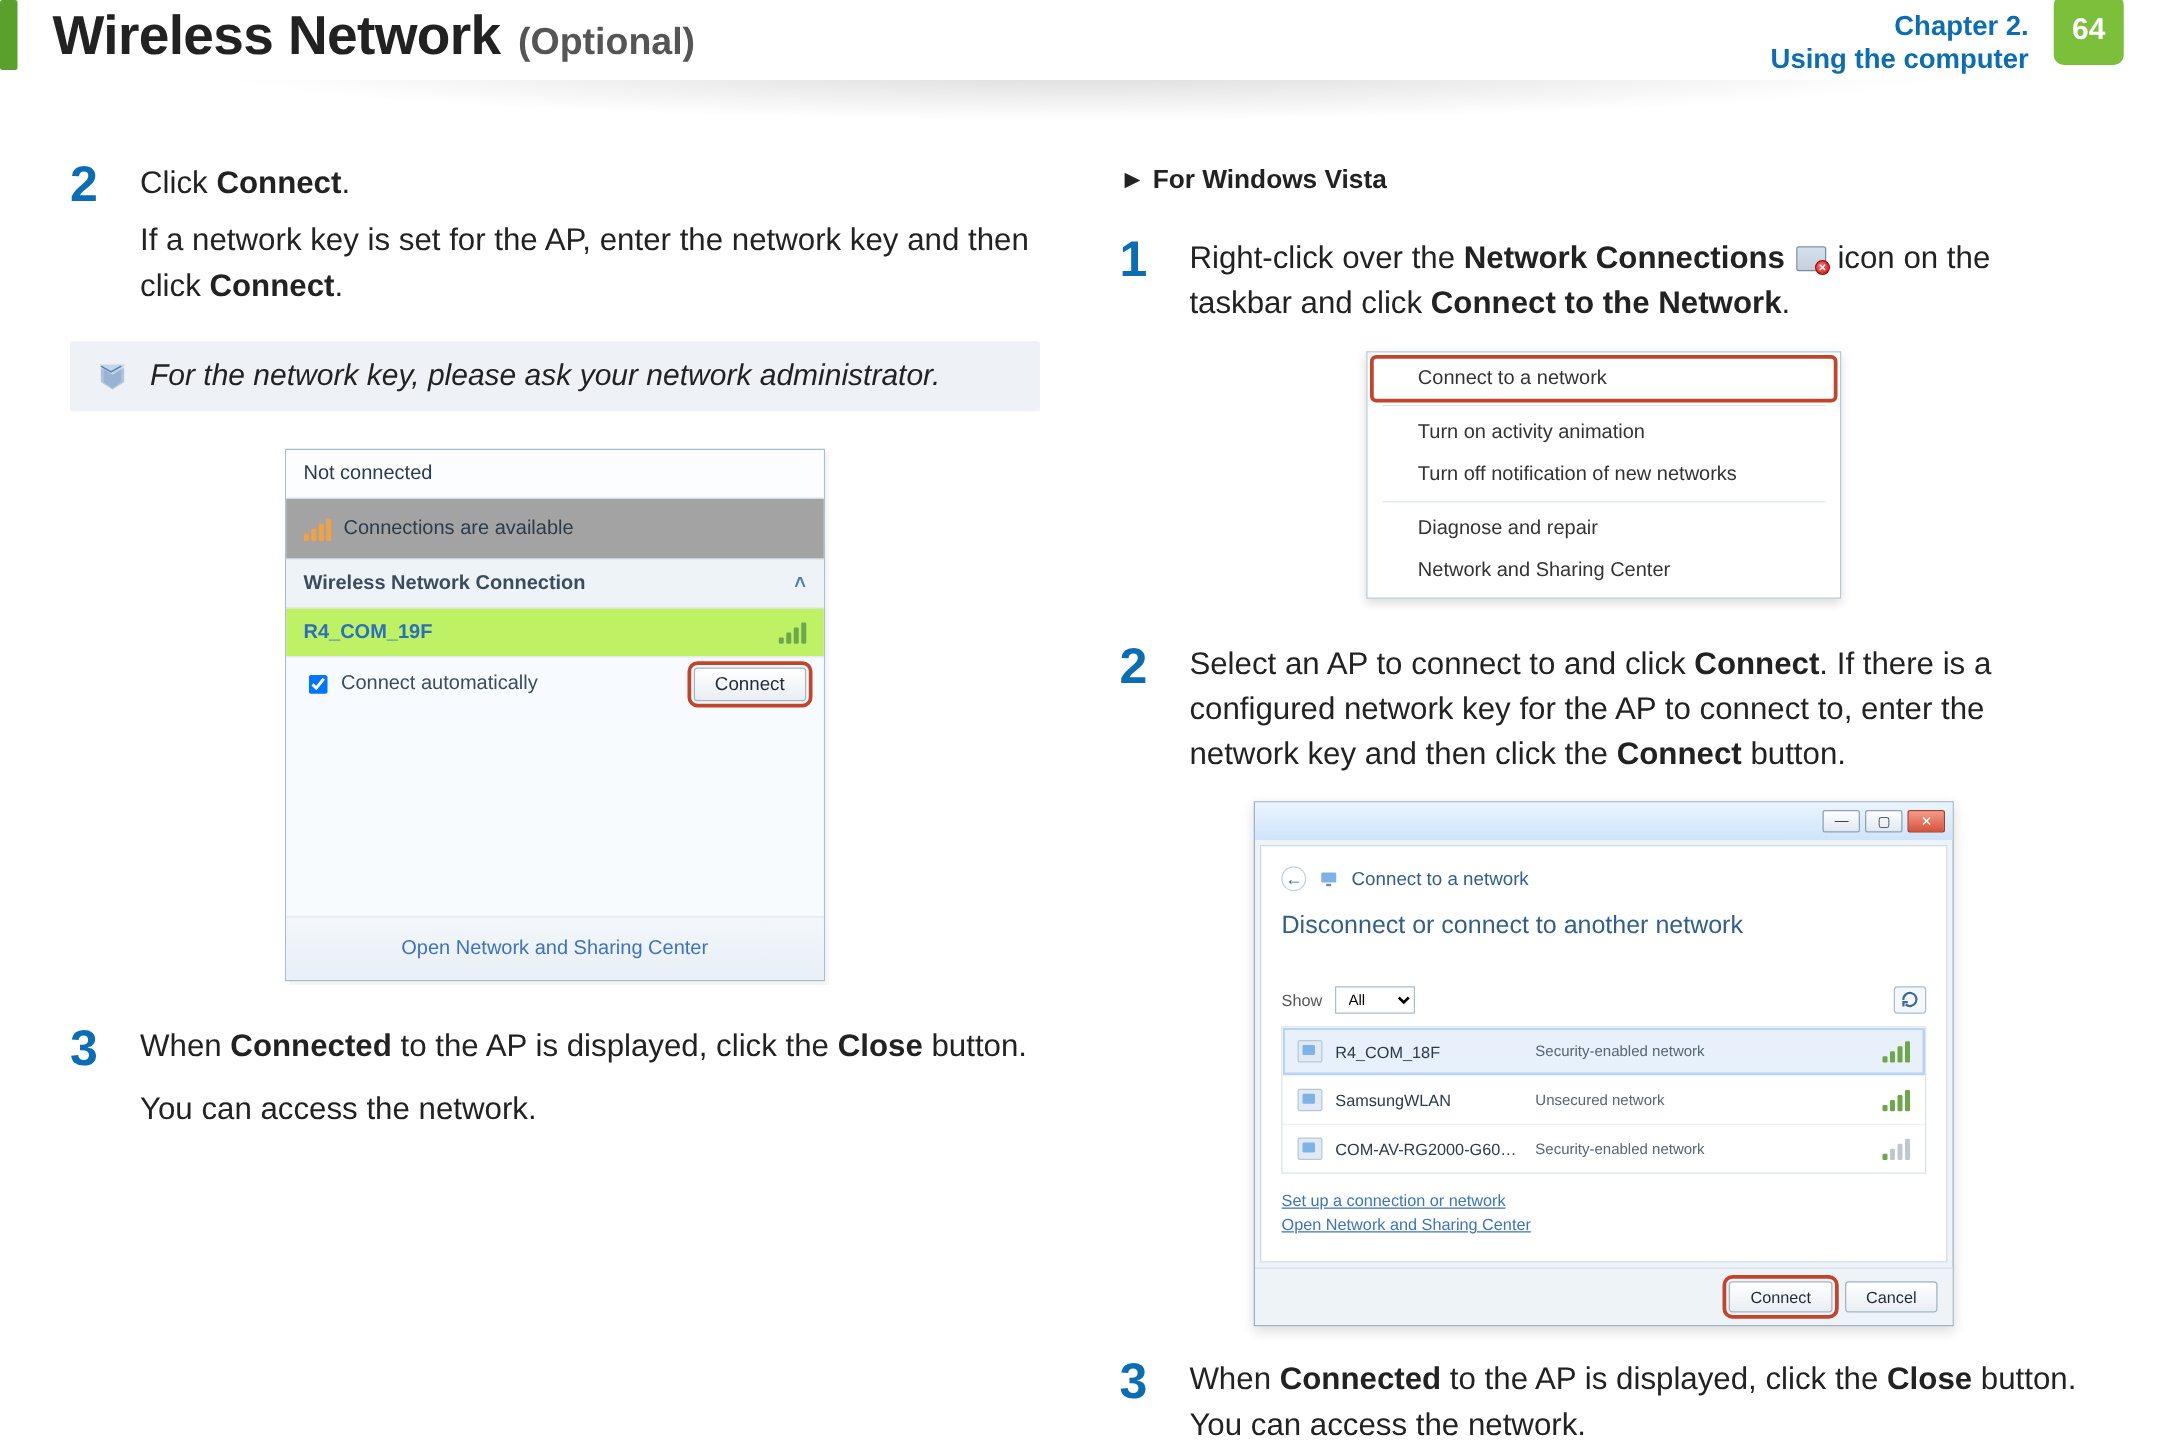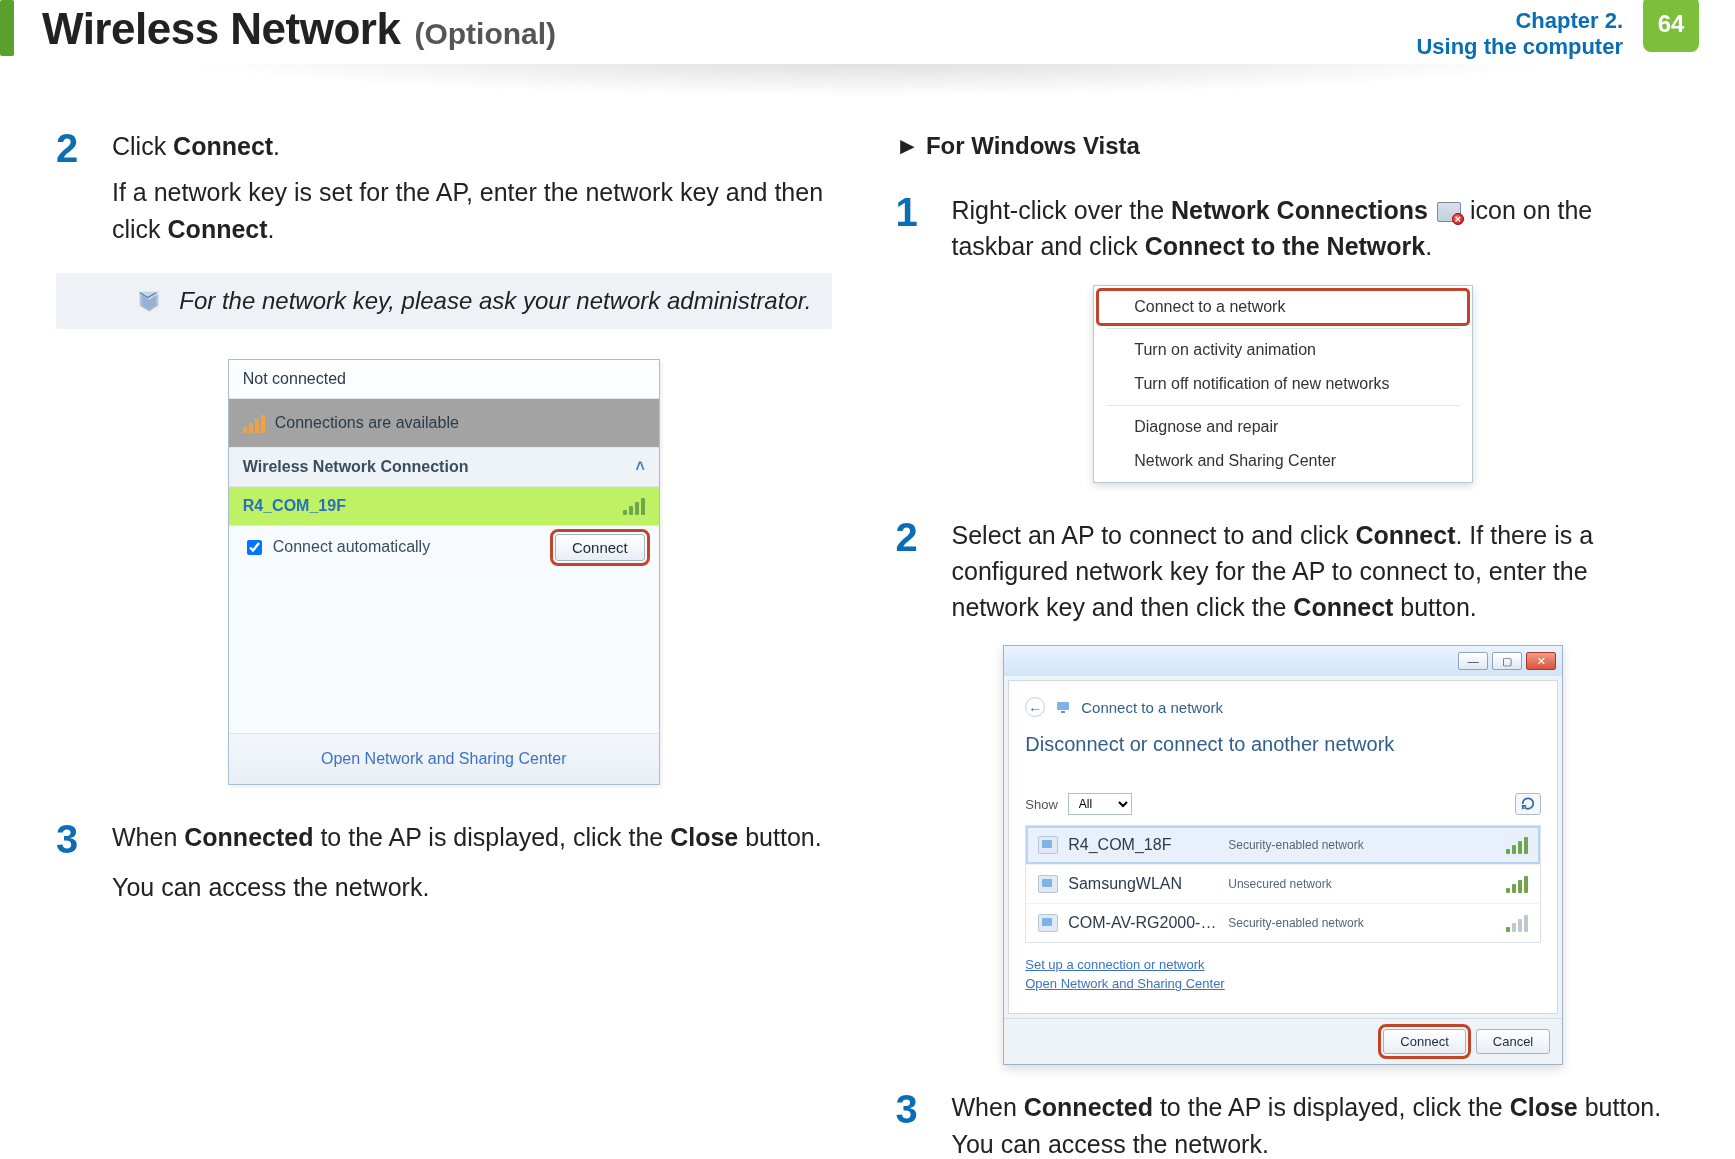--- a/index.html
+++ b/index.html
@@ -76,21 +76,20 @@
 
   
   .note {
     background: var(--panel);
     display: flex; align-items: center; gap: 16px;
     padding: 14px 20px;
     font-style: italic;
     font-size: 24px;
     margin: 26px 0 30px 0;
     border-radius: 2px;
-    justify-content: flex-end;
   }
   .note-icon { width: 28px; height: 28px; color: #4f7eb3;}
   .note-icon svg { width: 100%; height: 100%; }
 
   
   .win7-flyout {
     width: 432px; margin: 16px auto 34px auto;
     border: 1px solid var(--win-border); background: var(--win-bg);
     font-size: 16px; color: #2a3b4c;
     box-shadow: 3px 3px 0 rgba(0,0,0,.04);
@@ -137,21 +136,21 @@
     border: 1px solid #a5b3c2; border-radius: 3px;
     padding: 4px 16px; font-size: 15px; color:#1c2b3a; cursor: pointer;
   }
   .btn.highlight { outline: 3px solid #c2452a; outline-offset: 2px;}
   .flyout-spacer { height: 160px; background: #f8fbfe;}
   .flyout-foot { padding: 16px; text-align:center; border-top:1px solid var(--soft);
                  background: linear-gradient(#f3f7fb, #e8eff6);}
   .flyout-foot a { color: var(--link); font-size: 16px; cursor:pointer;}
 
   
-  .lead { font-weight: 800; font-size: 24px; margin: 4px 0 32px 0; }
+  .lead { font-weight: 800; font-size: 21px; margin: 4px 0 32px 0; }
 
   .net-icon {
     width: 24px; height: 20px; display:inline-block; position:relative;
     vertical-align: -3px;
     border: 1px solid #7a8a9a; border-radius: 2px;
     background: linear-gradient(#d6e1ec, #c2d0de);
     margin: 0 2px;
   }
   .net-icon:after{
     content:""; position:absolute; right:-4px; bottom:-4px;
@@ -195,21 +194,21 @@
   .vista-heading { color:#315e8b; font-size: 20px; margin: 6px 0 14px 0;}
   .show-row { display:flex; align-items:center; gap:10px; margin-bottom:10px; color:#555; font-size:13px;margin-top:37px;}
   .show-row select { border:1px solid #aebccb; background:#fff; font-size:12px; padding:2px 22px 2px 6px;}
   .refresh { margin-left:auto; width:26px; height:22px; border:1px solid #aebccb; border-radius:3px; display:flex; align-items:center; justify-content:center; color:#3b6a9a; background:#f4f8fc;}
   .nets { border:1px solid #dbe3ec;}
   .nets .row { display:flex; align-items:center; padding:10px 12px; gap:10px; }
   .nets .row + .row { border-top:1px solid #eef2f7;}
   .nets .row.sel { background: #e8f1fb; box-shadow: inset 0 0 0 2px #b8d4f2;}
   .nets .ico { width:20px; height:18px; background:#e1eaf4; border:1px solid #b8c7d6; border-radius:2px; position:relative;}
   .nets .ico:after { content:""; position:absolute; left:3px; top:3px; width:10px; height:8px; background:#7fb3e8; border-radius:1px;}
-  .nets .nm { width: 150px; font-size:16px; color:#2a3b4c; white-space:nowrap; overflow:hidden; text-overflow:ellipsis;}
+  .nets .nm { width: 150px; font-size:13px; color:#2a3b4c; white-space:nowrap; overflow:hidden; text-overflow:ellipsis;}
   .nets .sec { flex:1; font-size:12px; color:#556677;}
   .vista-links { display:flex; flex-direction:column; gap:4px; margin:14px 0 8px 0;}
   .vista-links a { color: var(--link); font-size:13px; text-decoration: underline; cursor:pointer;}
   .vista-foot { display:flex; justify-content:flex-end; gap:10px; padding: 10px 12px; background: #eef3f8; border-top:1px solid #d5dee8;}
   .vista-foot .btn { font-size:13px;}
 </style>
 </head>
 <body>
 
 <div class="page">

